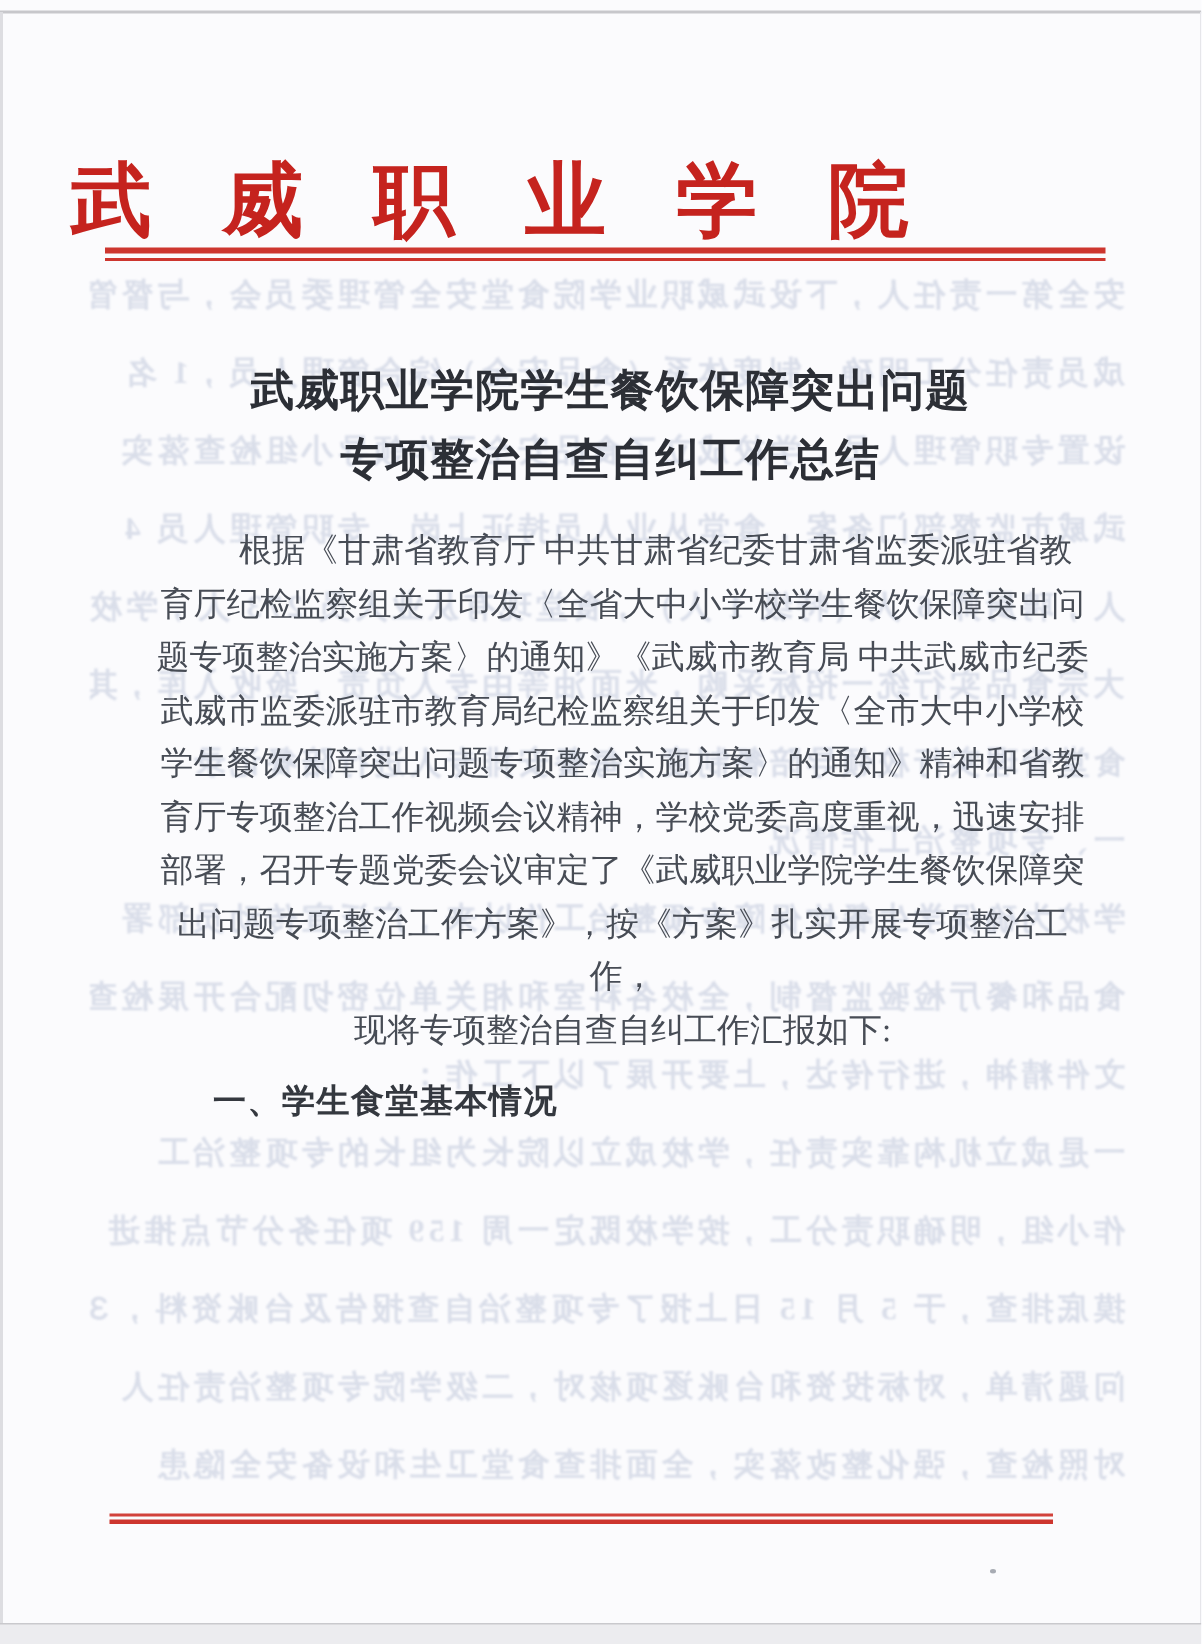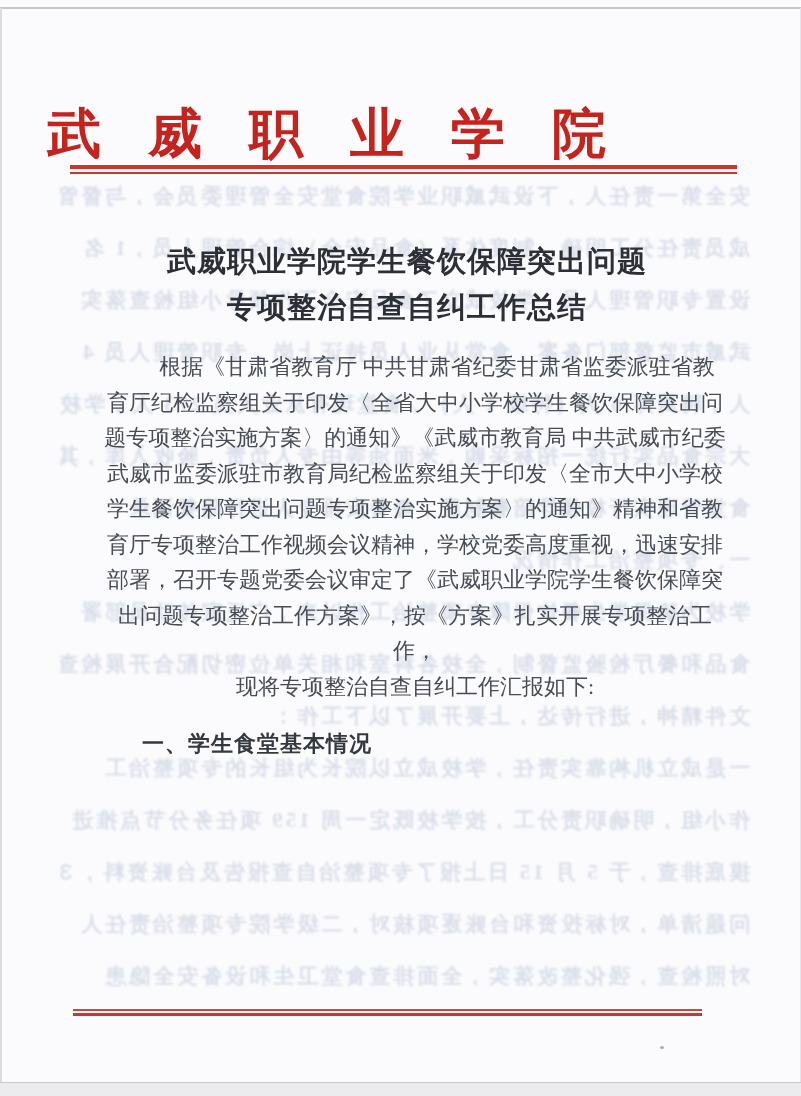--- a/index.html
+++ b/index.html
@@ -88,21 +88,21 @@
     text-indent: 2em;
     text-align: center;
   }
   .para-1 { line-height: 35.5px; }
   .para-2 { line-height: 38px; margin-top: 5px; }
   .section-heading {
     font-size: 22px; line-height: 38px;
     font-weight: 700;
     text-indent: 2em;
     color: #34383f;
-    margin-top: 21px;
+    margin-top: 11px;
     font-family: "Liberation Sans", "DejaVu Sans", sans-serif;
     letter-spacing: 1px;
   }
 
   
   .footer-rule-top {
     position: absolute; left: 73px; top: 1009px; width: 629px; height: 2px;
     background: #d2423b;
   }
   .footer-rule-bottom {

